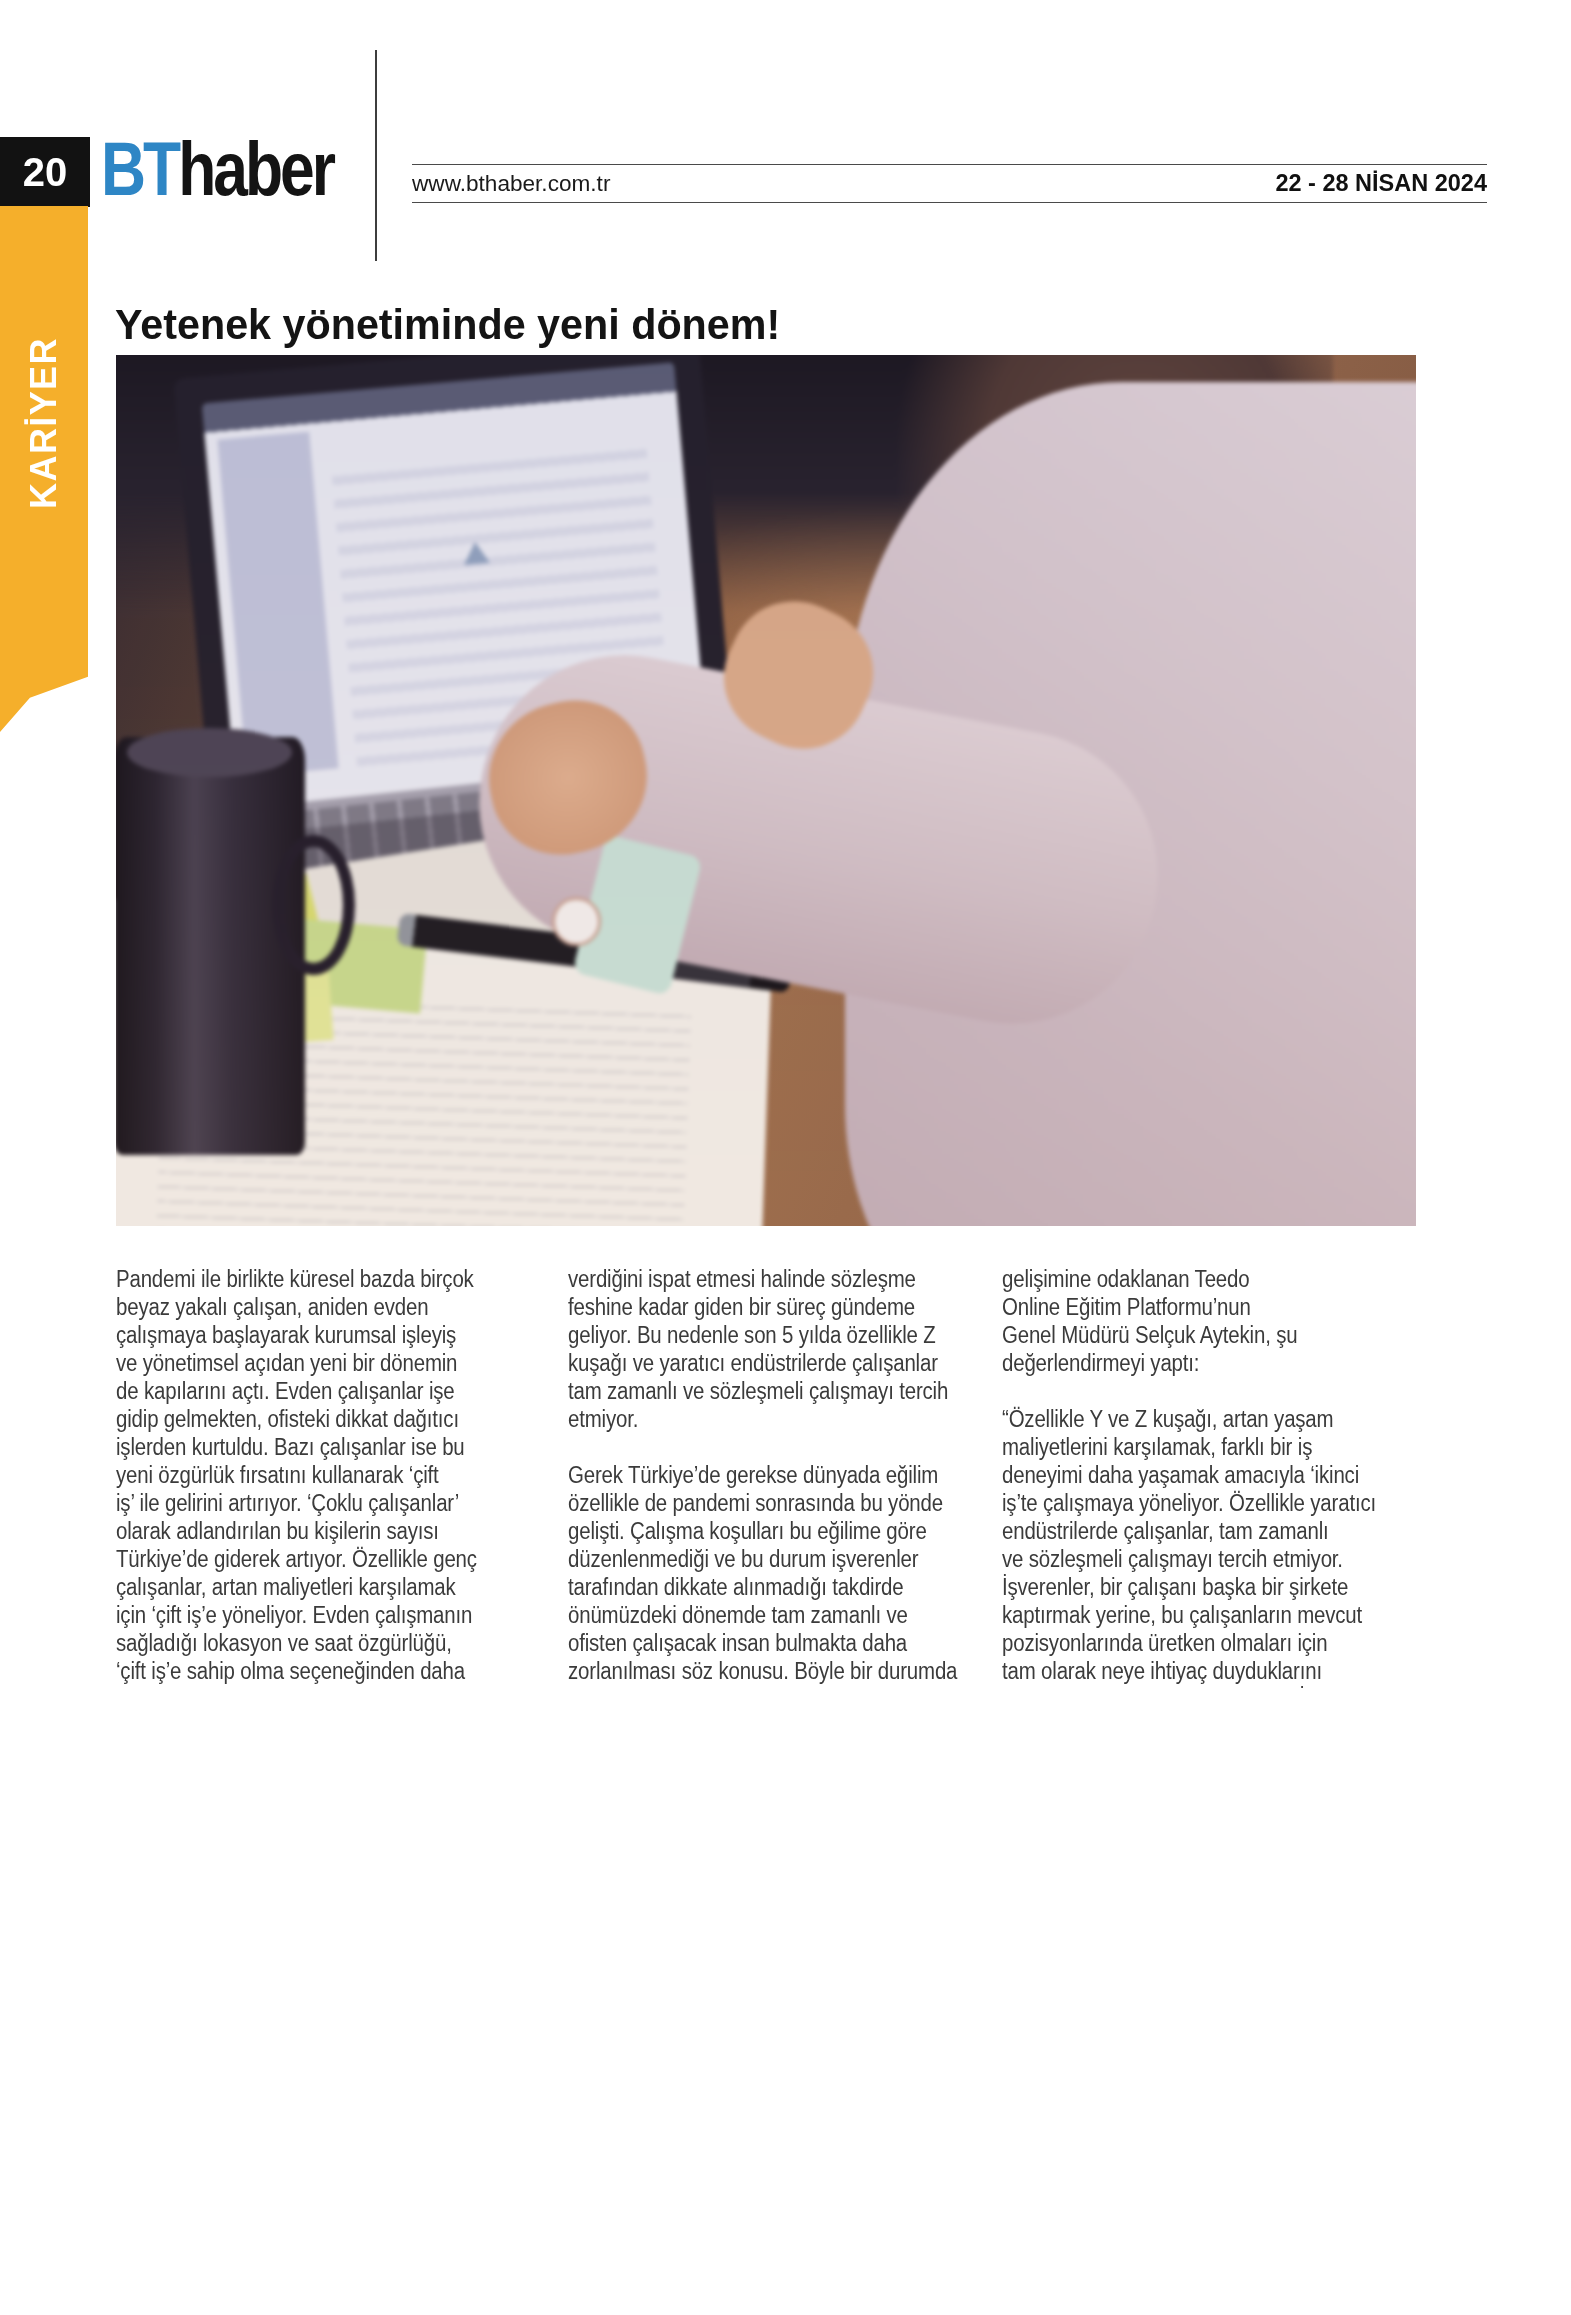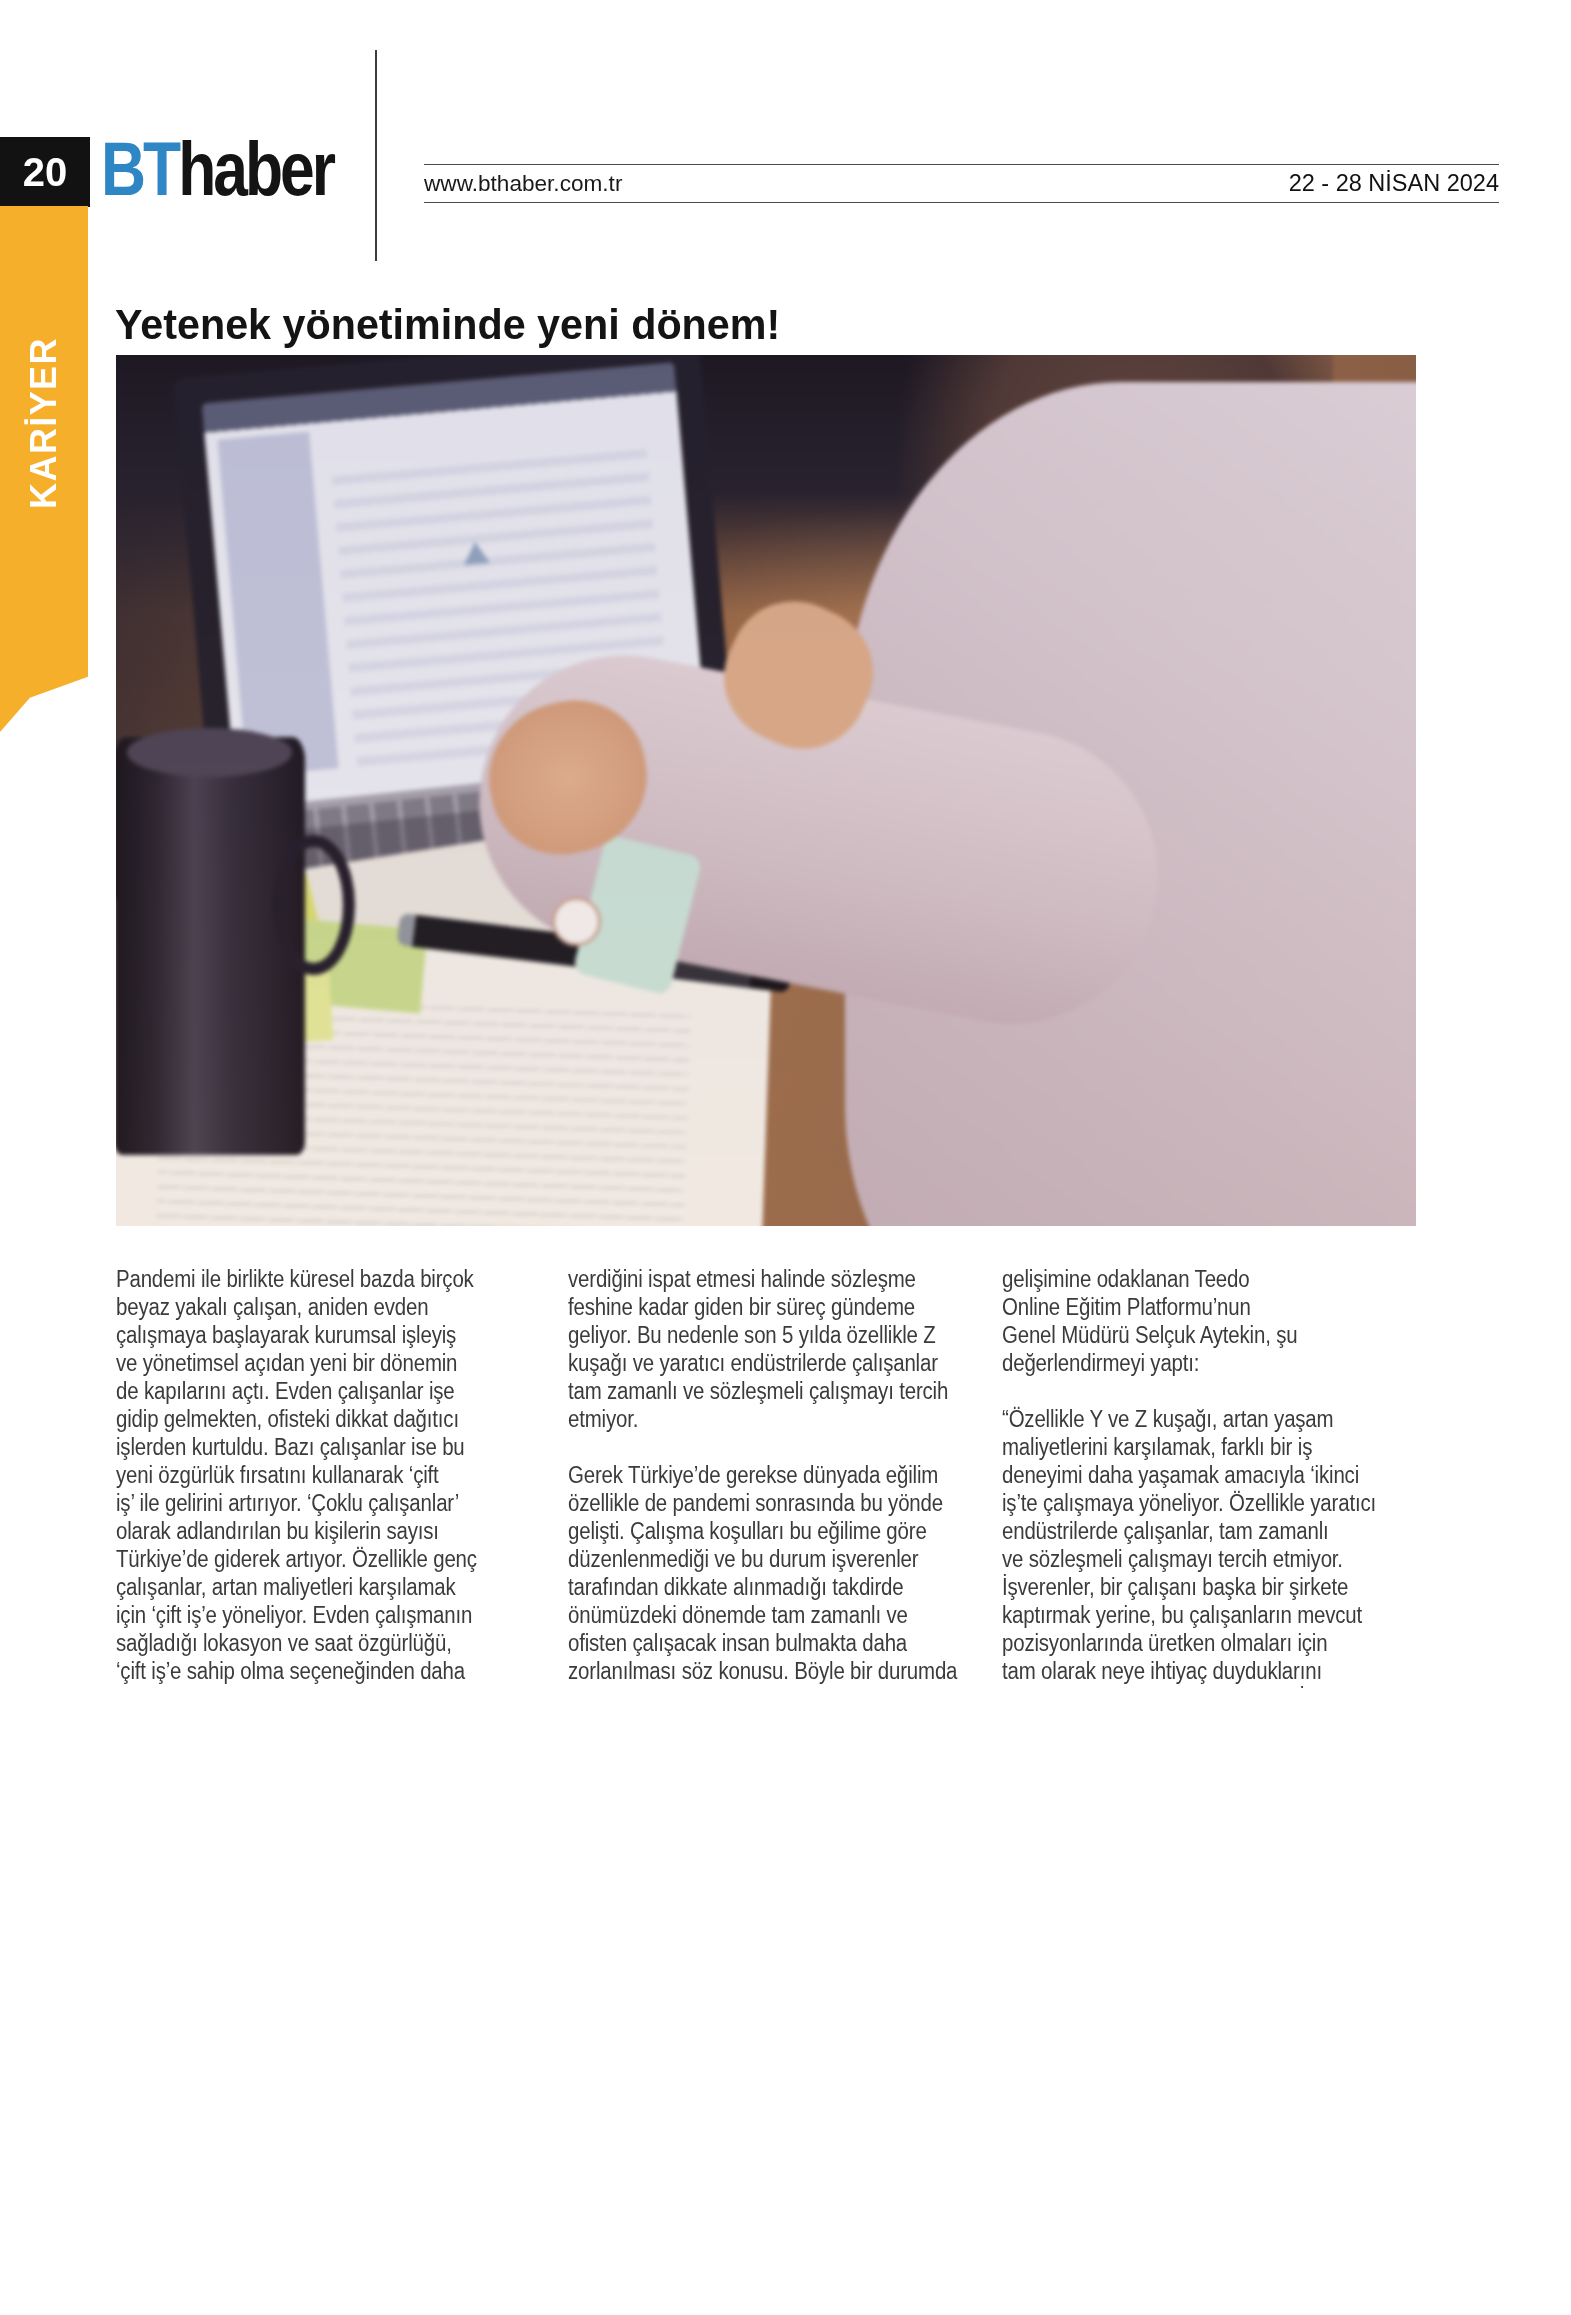--- a/index.html
+++ b/index.html
@@ -8,25 +8,25 @@
 
   
   .page-number-box{position:absolute;left:0;top:137px;width:90px;height:70px;background:#121212;
     display:flex;align-items:center;justify-content:center;}
   .page-number{color:#ffffff;font-size:40px;font-weight:700;}
   .brand{position:absolute;left:101px;top:132px;height:76px;font-size:76px;line-height:74px;font-weight:700;
     letter-spacing:-3.6px;transform:scaleX(0.82);transform-origin:left top;white-space:nowrap;}
   .brand .bt{color:#2E86C5;}
   .brand .haber{color:#141414;}
   .masthead-divider{position:absolute;left:375px;top:50px;width:1.8px;height:211px;background:#3d3d3d;}
-  .masthead-strip{position:absolute;left:424px;top:164px;width:1075px;height:39px;box-sizing:border-box;
+  .masthead-strip{position:absolute;left:412px;top:164px;width:1075px;height:39px;box-sizing:border-box;
     border-top:1.8px solid #4a4a4a;border-bottom:1.8px solid #4a4a4a;
     display:flex;align-items:center;justify-content:space-between;}
   .site-url{font-size:22.6px;color:#1a1a1a;}
-  .issue-date{font-size:23.5px;color:#111111;}
+  .issue-date{font-size:23.5px;color:#111111;font-weight:bold;}
 
   
   .section-ribbon{position:absolute;left:0;top:206px;width:88px;height:526px;background:#F5AF2B;
     clip-path:polygon(0 0,100% 0,100% 89.5%,34% 93.5%,0 100%);}
   .section-label-wrap{position:absolute;left:0;top:326px;width:88px;height:194px;
     display:flex;align-items:center;justify-content:center;}
   .section-label{transform:rotate(-90deg);color:#ffffff;font-size:36px;font-weight:700;
     letter-spacing:1.4px;white-space:nowrap;}
 
   

